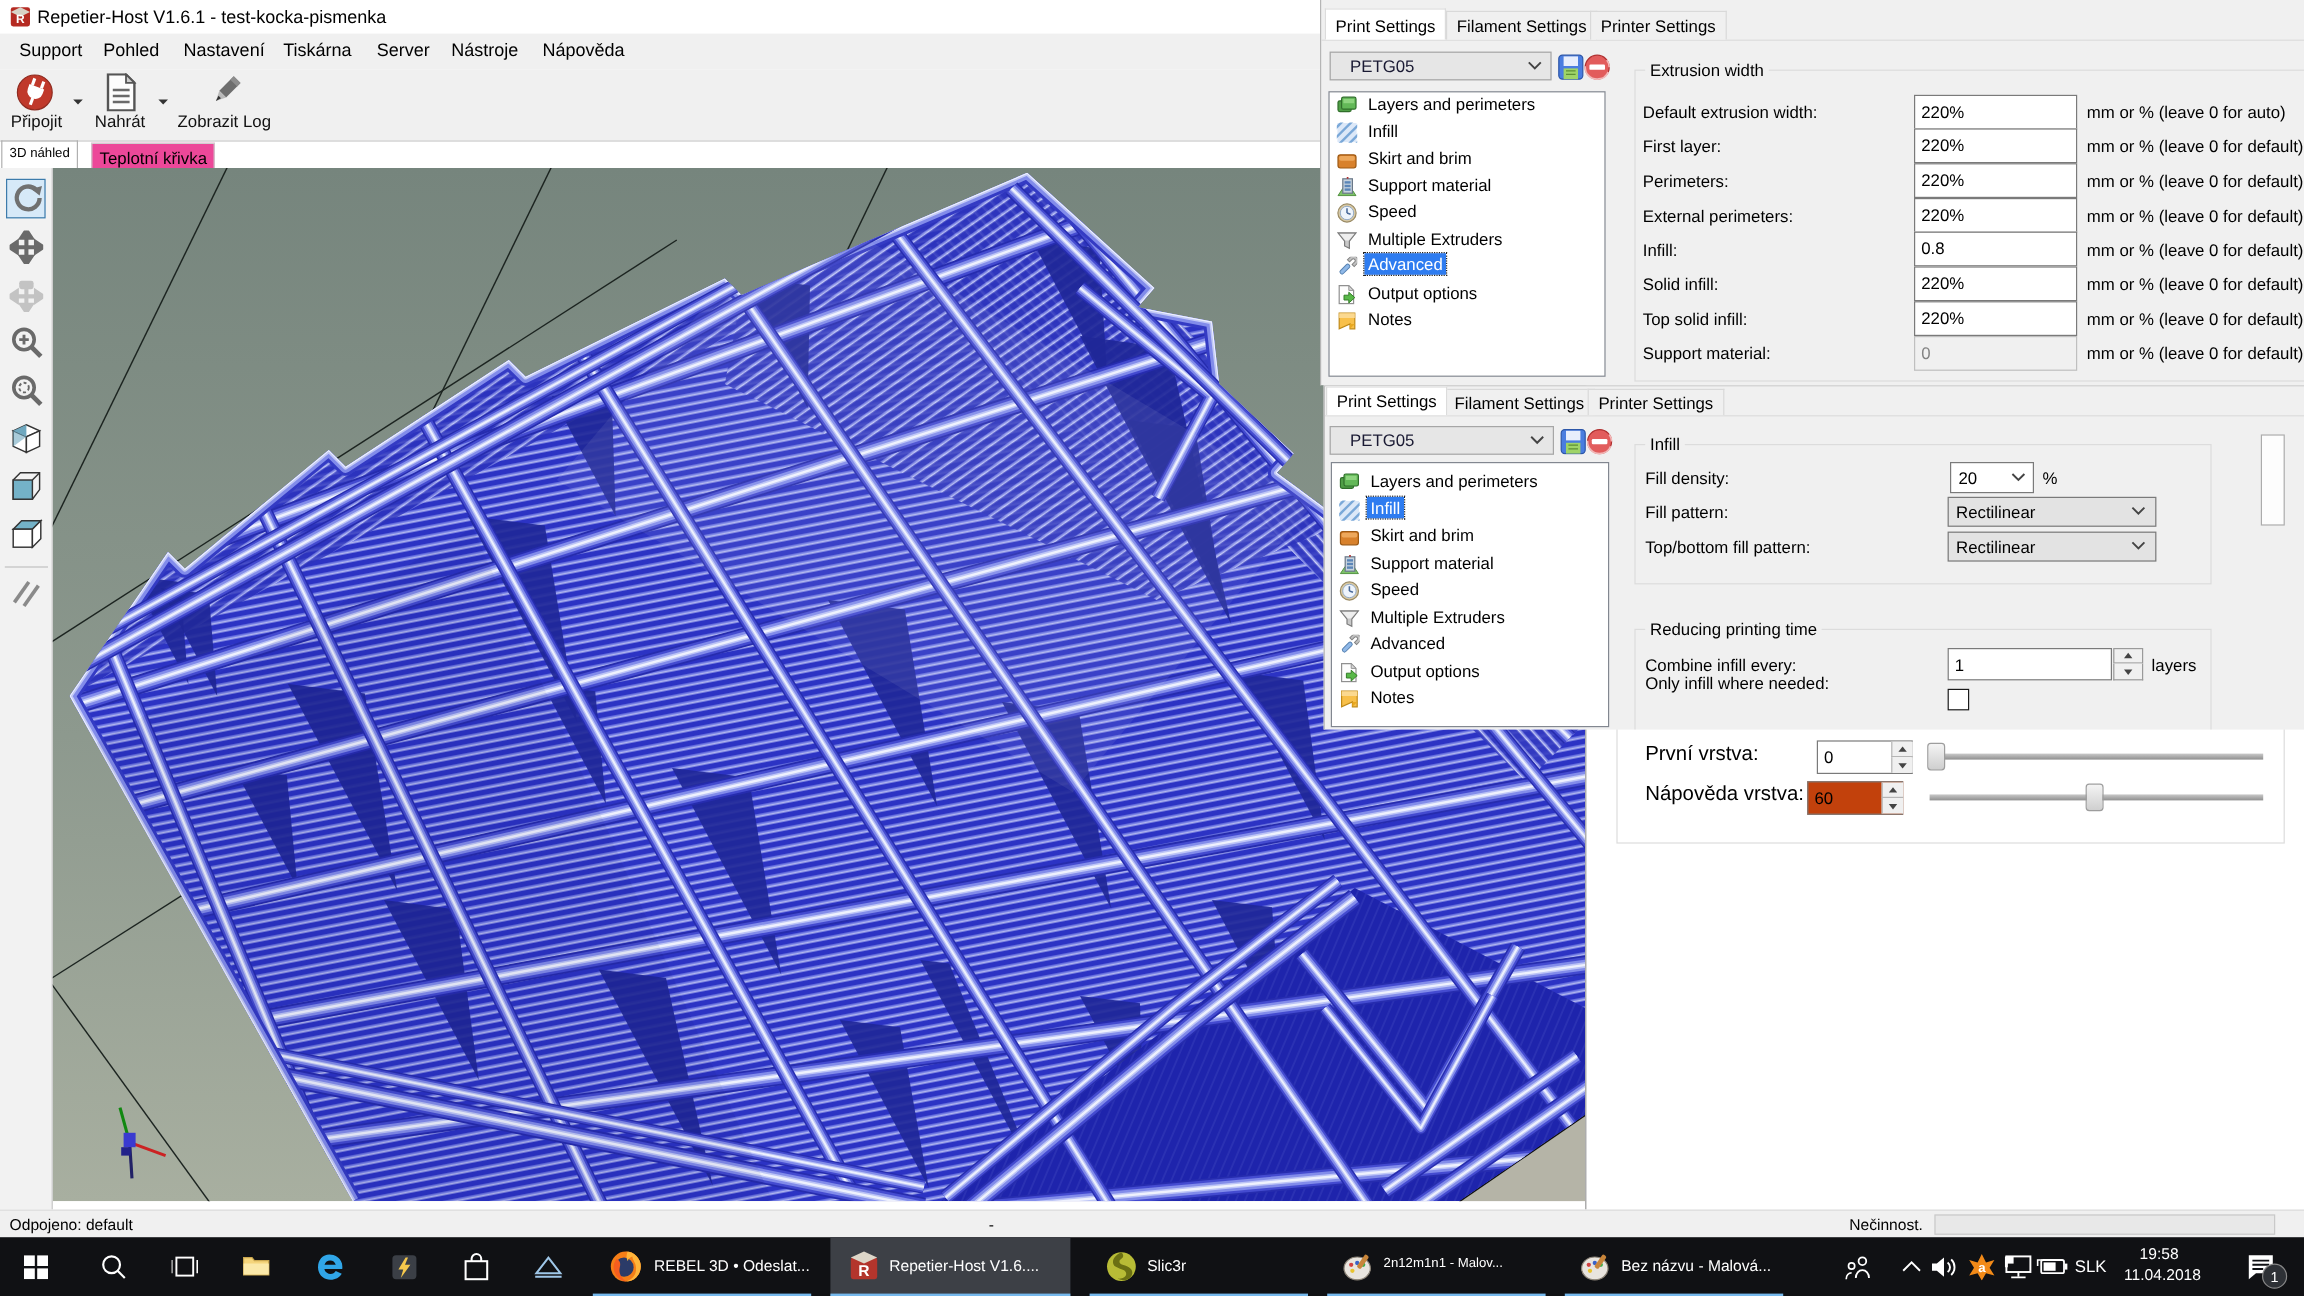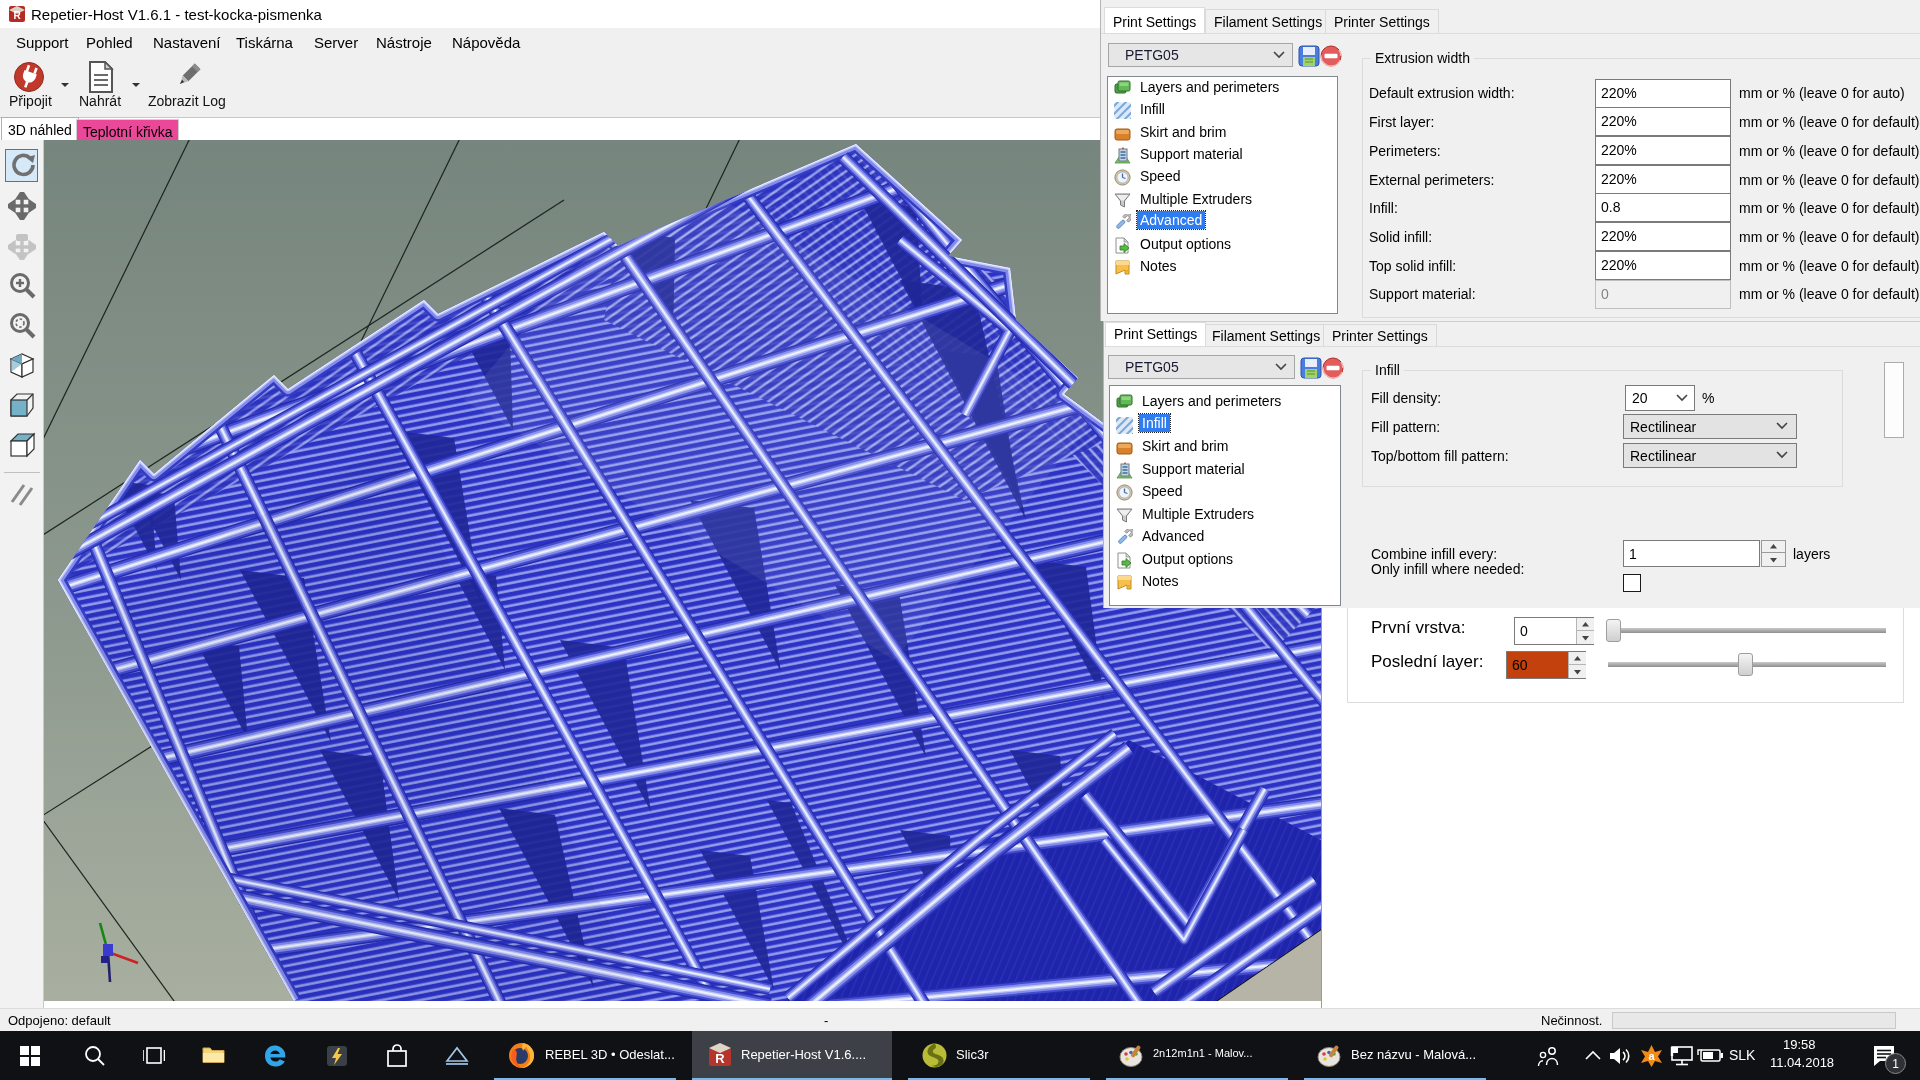--- a/index.html
+++ b/index.html
@@ -4,21 +4,21 @@
 html,body { width:1920px; height:1080px; overflow:hidden; background:#ffffff;
   font-family:"Liberation Sans", sans-serif; }
 .abs { position:absolute; }
 #titlebar { left:0; top:0; width:1100px; height:28px; background:#ffffff; }
 #titlebar .t { position:absolute; left:31px; top:6px; font-size:15px; color:#000;text-align:center; }
 #menubar { left:0; top:28px; width:1100px; height:30px; background:#f0f0f0; }
 #menubar span { position:absolute; top:6px; font-size:15px; color:#000; }
 #toolbar { left:0; top:58px; width:1100px; height:59px; background:#f0f0f0; }
 #toolbar .lbl { position:absolute; top:35px; font-size:14px; color:#111; }
 #viewtabs { left:0; top:117px; width:1100px; height:23px; background:#ffffff; border-top:1px solid #c8c8c8;}
-.vtab { position:absolute; top:0px; height:23px; font-size:14px; padding:4px 6px 0 6px; white-space:nowrap; }
+.vtab { position:absolute; top:0px; height:23px; font-size:11px; padding:4px 6px 0 6px; white-space:nowrap; }
 #lefttools { left:0; top:140px; width:44px; height:868px; background:#f2f2f2; border-right:1px solid #c8c8c8;}
 .tbtn { position:absolute; left:5px; width:33px; height:33px; }
 #scene { left:44px; top:140px; width:1277px; height:861px; }
 #rightpanel { left:1321px; top:140px; width:599px; height:868px; background:#ffffff; border-left:1px solid #9a9a9a; }
 #statusbar { left:0; top:1008px; width:1920px; height:23px; background:#f0f0f0; border-top:1px solid #dcdcdc; font-size:13px; color:#000; }
 #taskbar { left:0; top:1031px; width:1920px; height:49px; background:#101114; }
 .dlg { background:#f0f0f0; overflow:hidden; }
 .dtab { position:absolute; top:9px; height:24px; padding:4px 8px 0 8px; white-space:nowrap; font-size:14px; background:#f0f0f0; border:1px solid #d9d9d9; border-bottom:none; }
 .dtab.act { background:#ffffff; height:26px; top:7px; padding-top:6px; border-color:#dcdcdc; z-index:2;}
 .combo { position:absolute; background:#e6e6e6; border:1px solid #a6a6a6; font-size:14px; color:#1a1a33; padding:3px 0 0 16px; }
@@ -416,21 +416,21 @@
   <div class="abs" style="left:61px;top:13px;width:18px;height:13px;border-left:1px solid #b5b5b5;background:#f0f0f0"></div>
   <svg class="abs" style="left:66px;top:3px" width="9" height="7">
         <polygon points="4.5,1 8,5.5 1,5.5" fill="#444"></polygon>
       </svg>
   <svg class="abs" style="left:66px;top:17px" width="9" height="7">
         <polygon points="4.5,5.5 8,1 1,1" fill="#444"></polygon>
       </svg>
 </div>
 <div class="abs" style="left:286px;top:488px;width:278px;height:5px;background:linear-gradient(#c9c9c9,#8f8f8f)"></div>
 <div class="abs" style="left:284px;top:479px;width:15px;height:23px;background:linear-gradient(#f4f4f4,#cfcfcf);border:1px solid #9d9d9d;border-radius:3px"></div>
-<div class="abs" style="left:49px;top:512px;font-size:17px;color:#000">Poslední layer:</div>
+<div class="abs" style="left:49px;top:512px;font-size:17px;color:#000">Nápověda vrstva:</div>
 <div class="abs" style="left:184px;top:511px;width:80px;height:28px;background:#c2410c;border:1px solid #7a7a7a">
   <span class="abs" style="left:5px;top:5px;font-size:14px">60</span>
   <div class="abs" style="left:61px;top:0;width:18px;height:13px;border-left:1px solid #b5b5b5;border-bottom:1px solid #b5b5b5;background:#f0f0f0"></div>
   <div class="abs" style="left:61px;top:13px;width:18px;height:13px;border-left:1px solid #b5b5b5;background:#f0f0f0"></div>
   <svg class="abs" style="left:66px;top:3px" width="9" height="7">
         <polygon points="4.5,1 8,5.5 1,5.5" fill="#444"></polygon>
       </svg>
   <svg class="abs" style="left:66px;top:17px" width="9" height="7">
         <polygon points="4.5,5.5 8,1 1,1" fill="#444"></polygon>
       </svg>
@@ -648,20 +648,23 @@
     </svg>
 <div class="units" style="left:598px;top:68px">%</div>
 <div class="ddl" style="left:519px;top:92px;width:174px;height:25px">Rectilinear</div>
 <svg class="abs" style="left:672px;top:100px" width="12" height="8">
       <path d="M1 1 L6 6 L11 1" fill="none" stroke="#444" stroke-width="1.6"></path>
     </svg>
 <div class="ddl" style="left:519px;top:121px;width:174px;height:25px">Rectilinear</div>
 <svg class="abs" style="left:672px;top:129px" width="12" height="8">
       <path d="M1 1 L6 6 L11 1" fill="none" stroke="#444" stroke-width="1.6"></path>
     </svg>
+<div class="gbox" style="left:258px;top:202px;width:481px;height:100px">
+  <div class="cap" style="color:#000">Reducing printing time</div>
+</div>
 <div class="flabel" style="left:267px;top:224px">Combine infill every:</div>
 <div class="fbox" style="left:519px;top:218px;width:137px;height:27px">1</div>
 <div class="abs" style="left:657px;top:218px;width:25px;height:13px;background:#f0f0f0;border:1px solid #9a9a9a"></div>
 <div class="abs" style="left:657px;top:231px;width:25px;height:14px;background:#f0f0f0;border:1px solid #9a9a9a;border-top:none"></div>
 <svg class="abs" style="left:665px;top:221px" width="9" height="7">
       <polygon points="4.5,1 8,5.5 1,5.5" fill="#444"></polygon>
     </svg>
 <svg class="abs" style="left:665px;top:235px" width="9" height="7">
       <polygon points="4.5,5.5 8,1 1,1" fill="#444"></polygon>
     </svg>

